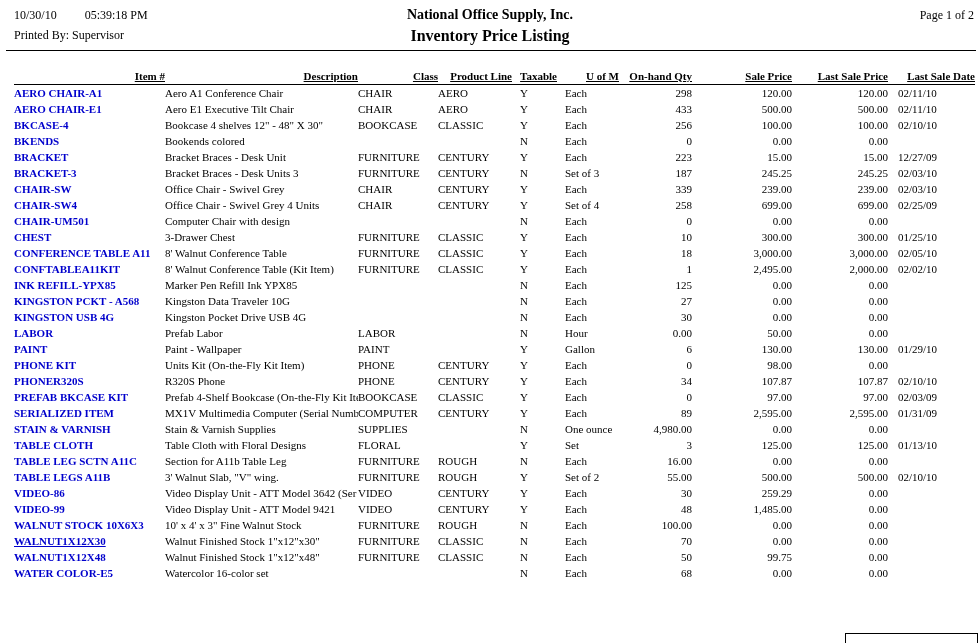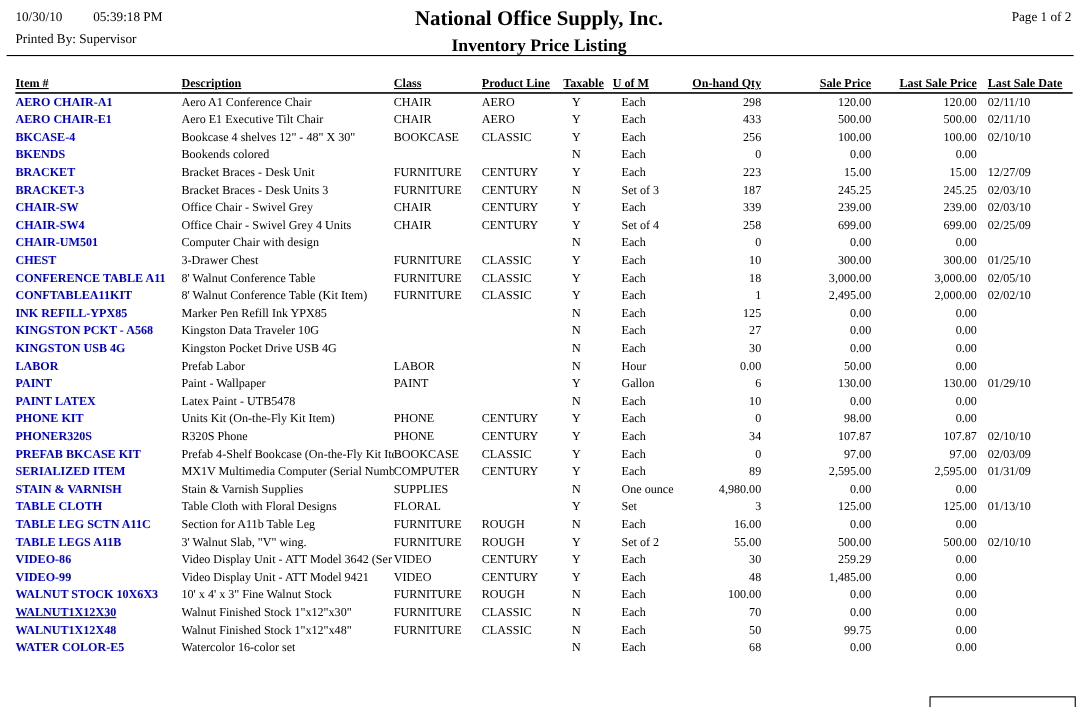--- a/index.html
+++ b/index.html
@@ -10,35 +10,35 @@
     position: relative; overflow: hidden;
     font-family: "Liberation Serif", "DejaVu Serif", serif;
   }
 
   
   .report-header { position: absolute; top: 0; left: 0; width: 100%; height: 50px; }
   .hdr-left  { position: absolute; left: 14px; top: 8px; font-size: 12px; }
   .hdr-left .time { margin-left: 28px; }
   .hdr-left .printed-by { margin-top: 5px; }
   .hdr-center { position: absolute; left: 0; right: 0; top: 7px; text-align: center; }
-  .company { font-size: 19px; font-weight: bold; }
+  .company { font-size: 14px; font-weight: bold; }
   .title   { font-size: 16px;  font-weight: bold; margin-top: 4px; }
   .hdr-right { position: absolute; right: 6px; top: 8px; font-size: 12px; }
 
   .top-rule { position: absolute; top: 50px; left: 6px; right: 4px; border-top: 1px solid #000; height: 0; }
 
   
   table.report {
     position: absolute; top: 56px; left: 14px; width: 961px;
     border-collapse: collapse; table-layout: fixed;
   }
   thead tr { border-bottom: 1px solid #000; }
   thead th {
     font-size: 11px; font-weight: bold; text-decoration: underline;
-    text-align: left; vertical-align: bottom; height: 28px;
+    text-align: right; vertical-align: bottom; height: 28px;
     padding: 0 0 2px 0; white-space: nowrap; overflow: hidden;
   }
   tbody td {
     font-size: 11px; height: 16px; line-height: 16px;
     padding: 0; white-space: nowrap; overflow: hidden;
   }
 
   
   .col-item            { width: 151px; }
   .col-description     { width: 193px; }
@@ -309,32 +309,20 @@
         <td class="col-class">PAINT</td>
         <td class="col-product_line"></td>
         <td class="col-taxable">Y</td>
         <td class="col-uom">Gallon</td>
         <td class="col-qty">6</td>
         <td class="col-sale_price">130.00</td>
         <td class="col-last_sale_price">130.00</td>
         <td class="col-last_sale_date">01/29/10</td>
       </tr>
       <tr>
-        <td class="col-item" style="color: rgb(0, 0, 204);">PAINT LATEX</td>
-        <td class="col-description">Latex Paint - UTB5478</td>
-        <td class="col-class"></td>
-        <td class="col-product_line"></td>
-        <td class="col-taxable">N</td>
-        <td class="col-uom">Each</td>
-        <td class="col-qty">10</td>
-        <td class="col-sale_price">0.00</td>
-        <td class="col-last_sale_price">0.00</td>
-        <td class="col-last_sale_date"></td>
-      </tr>
-      <tr>
         <td class="col-item" style="color: rgb(0, 0, 204);">PHONE KIT</td>
         <td class="col-description">Units Kit (On-the-Fly Kit Item)</td>
         <td class="col-class">PHONE</td>
         <td class="col-product_line">CENTURY</td>
         <td class="col-taxable">Y</td>
         <td class="col-uom">Each</td>
         <td class="col-qty">0</td>
         <td class="col-sale_price">98.00</td>
         <td class="col-last_sale_price">0.00</td>
         <td class="col-last_sale_date"></td>

